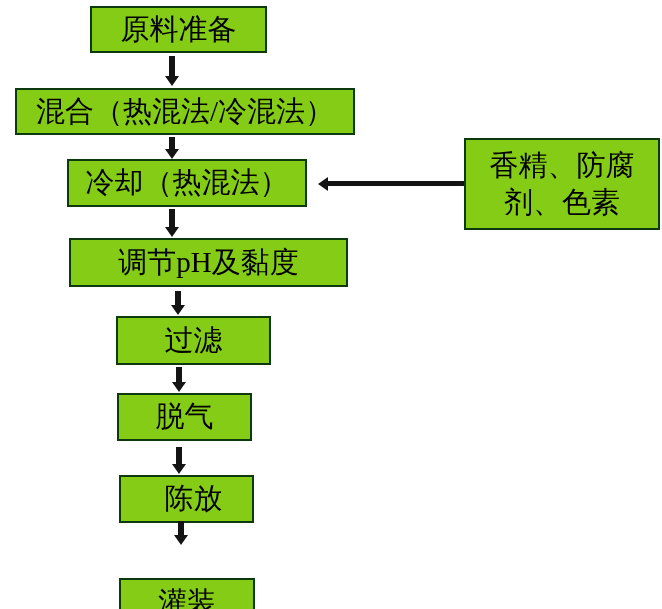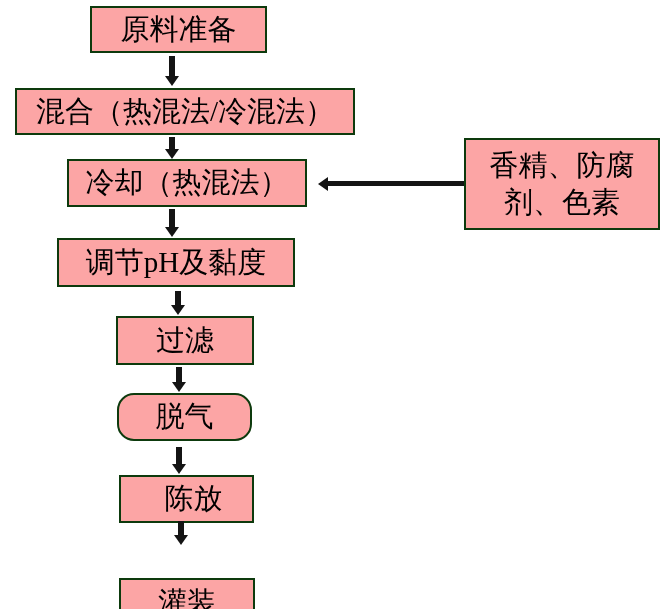--- a/index.html
+++ b/index.html
@@ -17,21 +17,21 @@
     position:relative;
     width:662px;
     height:609px;
     background:var(--bg-color);
     overflow:hidden;
   }
   .node{
     position:absolute;
     box-sizing:border-box;
     border:2px solid var(--border-color);
-    background:#fca5a5;
+    background:#84cc16;
     display:flex;
     align-items:center;
     justify-content:center;
     color:var(--text-color);
     font-size:29px;
     line-height:1.15;
     white-space:nowrap;
     text-align:center;
   }
   .node.multiline{
@@ -111,39 +111,39 @@
 
   <div class="node" style="left:67px;top:159px;width:240px;height:48px;">
     <span>冷却（热混法）</span>
   </div>
 
   <div class="varrow" style="left:165px;top:209px;height:28px;">
     <i class="stem"></i>
     <i class="head"></i>
   </div>
 
-  <div class="node" style="left:57px;top:238px;width:238px;height:49px;">
+  <div class="node" style="left:69px;top:238px;width:279px;height:49px;">
     <span>调节pH及黏度</span>
   </div>
 
   <div class="varrow" style="left:171px;top:291px;height:24px;">
     <i class="stem"></i>
     <i class="head"></i>
   </div>
 
-  <div class="node" style="left:116px;top:316px;width:138px;height:49px;">
+  <div class="node" style="left:116px;top:316px;width:155px;height:49px;">
     <span>过滤</span>
   </div>
 
   <div class="varrow" style="left:172px;top:367px;height:25px;">
     <i class="stem"></i>
     <i class="head"></i>
   </div>
 
-  <div class="node" style="left:117px;top:393px;width:135px;height:48px;border-radius:17px;">
+  <div class="node" style="left:117px;top:393px;width:135px;height:48px;">
     <span>脱气</span>
   </div>
 
   <div class="varrow" style="left:172px;top:447px;height:27px;">
     <i class="stem"></i>
     <i class="head"></i>
   </div>
 
   <div class="node" style="left:119px;top:475px;width:135px;height:48px;padding-left:14px;">
     <span>陈放</span>

